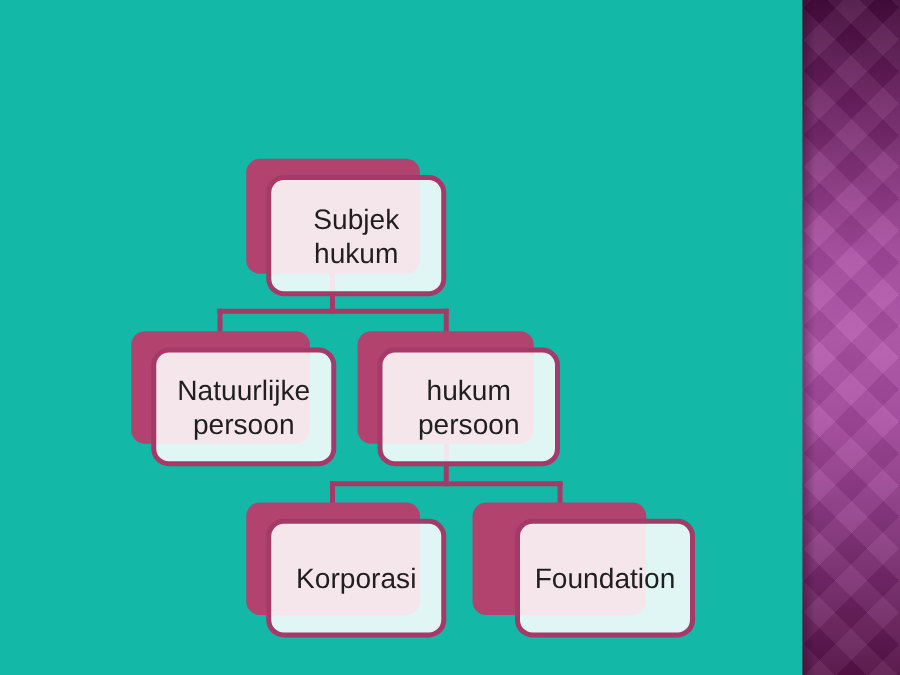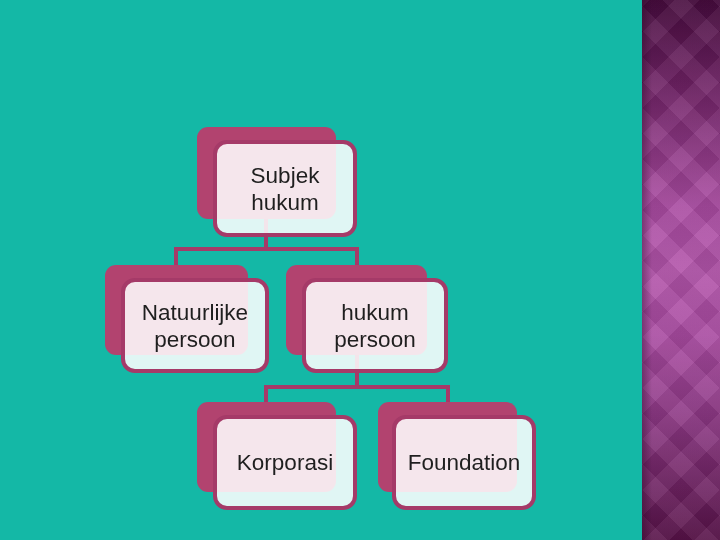--- a/index.html
+++ b/index.html
@@ -51,21 +51,21 @@
 
   .node-a .back  { left: 197px; top: 127px; width: 139px; height: 92px; }
   .node-a .front { left: 213px; top: 140px; width: 144px; height: 97px; }
   .node-b .back  { left: 105px; top: 265px; width: 143px; height: 90px; }
   .node-b .front { left: 121px; top: 278px; width: 148px; height: 95px; }
   .node-c .back  { left: 286px; top: 265px; width: 141px; height: 90px; }
   .node-c .front { left: 302px; top: 278px; width: 146px; height: 95px; }
   .node-d .back  { left: 197px; top: 402px; width: 139px; height: 90px; }
   .node-d .front { left: 213px; top: 415px; width: 144px; height: 95px; }
   .node-e .back  { left: 378px; top: 402px; width: 139px; height: 90px; }
-  .node-e .front { left: 392px; top: 415px; width: 144px; height: 95px; }
+  .node-e .front { left: 412px; top: 415px; width: 144px; height: 95px; }
 
   
   .sidebar {
     position: absolute; z-index: 4;
     left: 642px; top: 0; width: 78px; height: 540px;
     background:
       repeating-linear-gradient(45deg,
         rgba(255,255,255,0.05) 0 18px, rgba(0,0,0,0.05) 18px 36px),
       repeating-linear-gradient(-45deg,
         rgba(255,255,255,0.05) 0 18px, rgba(0,0,0,0.05) 18px 36px),

